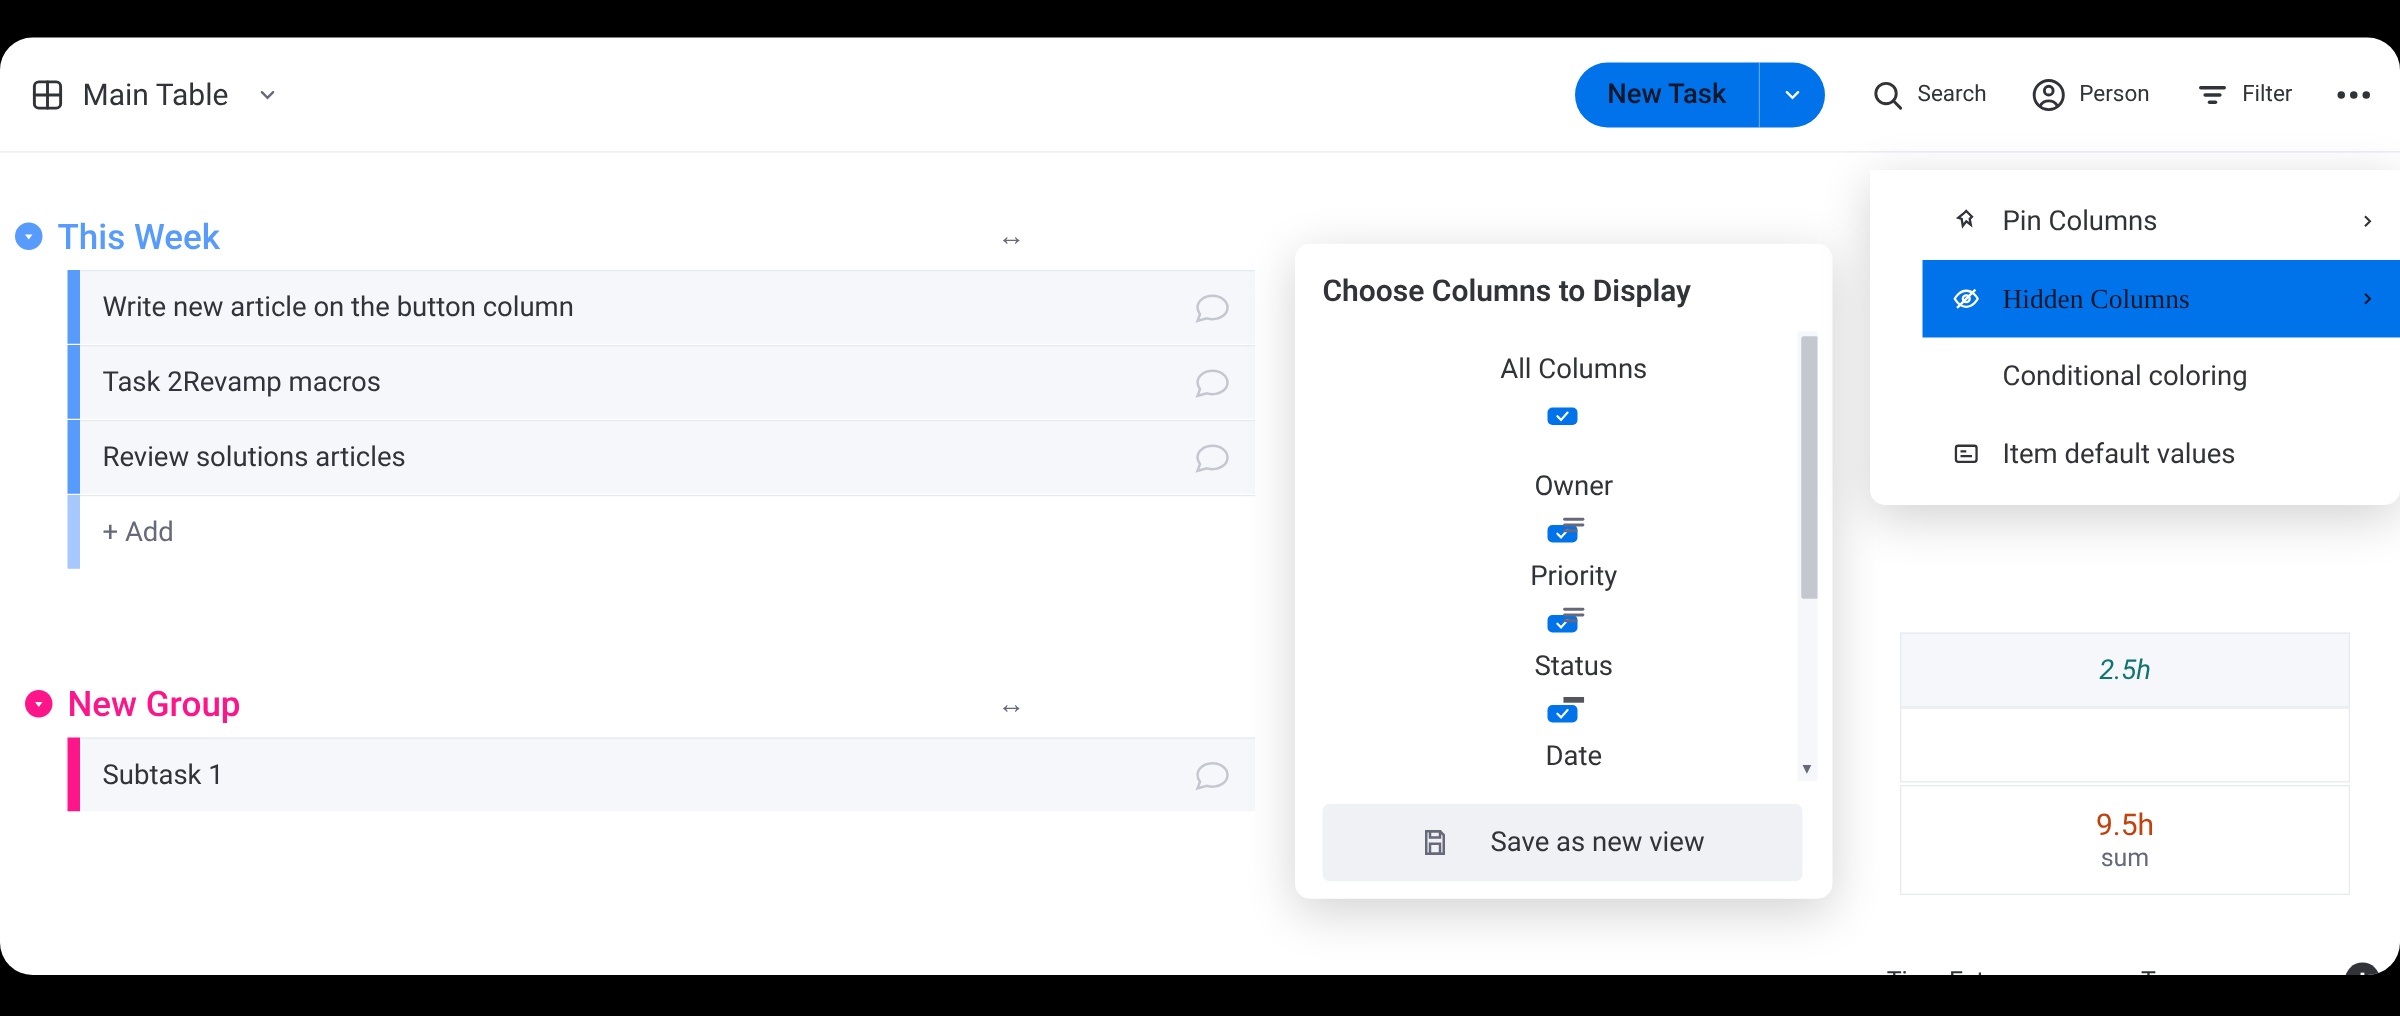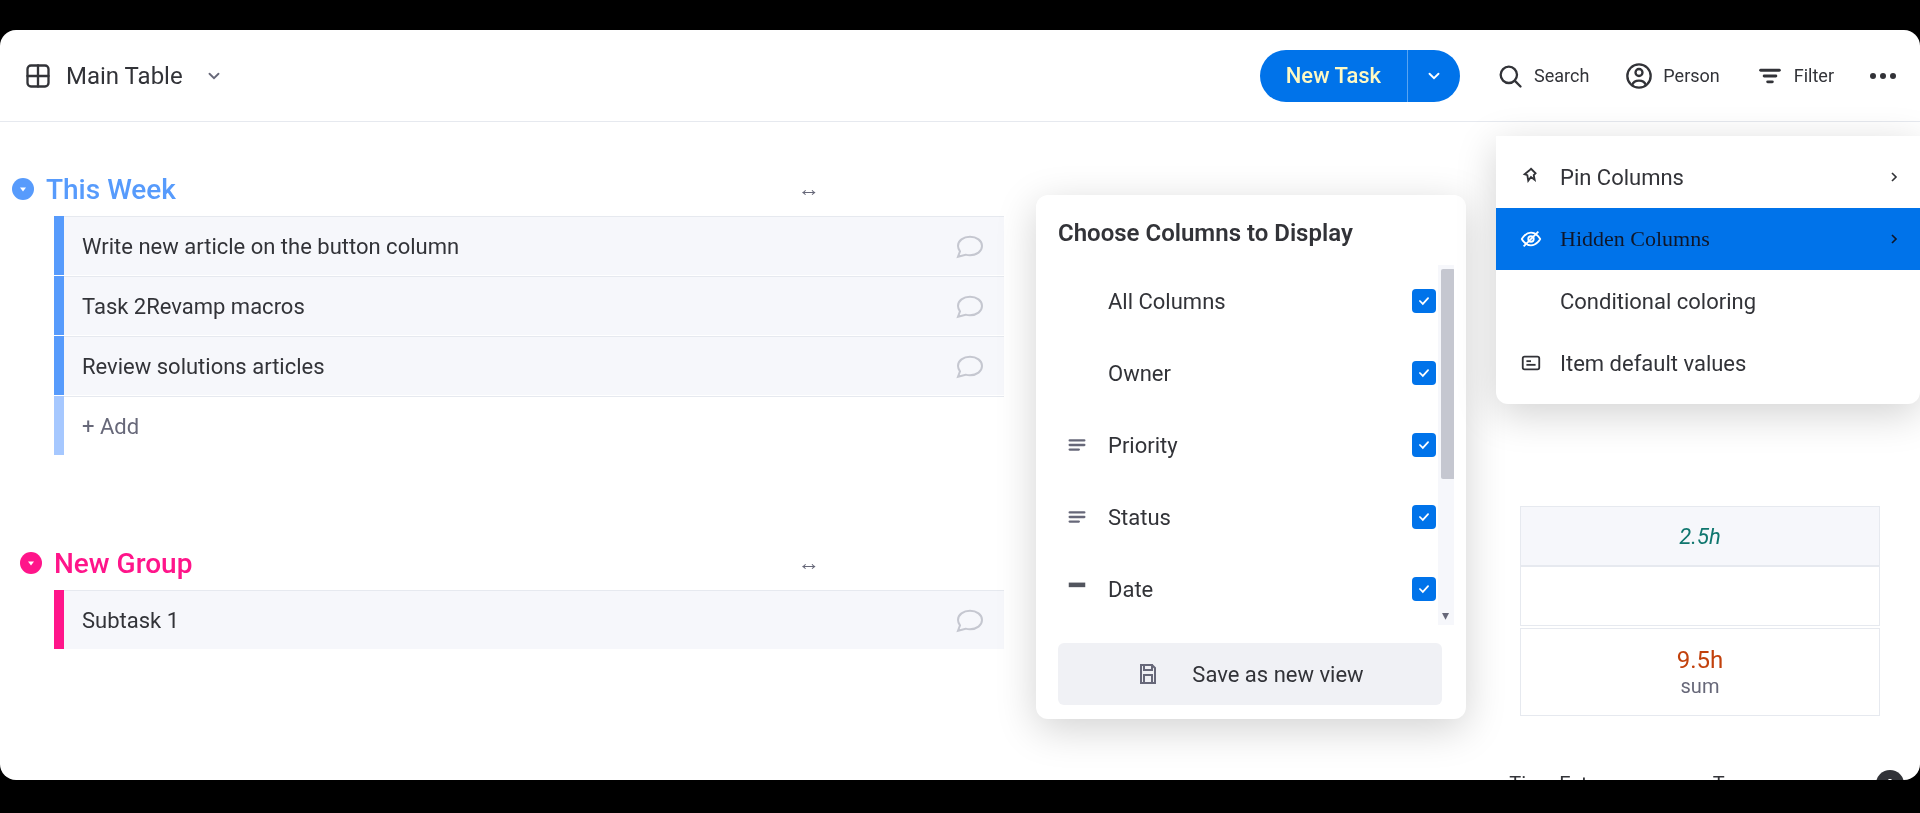--- a/index.html
+++ b/index.html
@@ -11,21 +11,21 @@
     overflow: hidden;
     position: relative;
   }
   .card {
     position: absolute;
     left: 0;
     top: 30px;
     width: 1920px;
     height: 750px;
     background: #fff;
-    border-radius: 16px;
+    border-radius: 26px;
     overflow: hidden;
     box-shadow: 0 30px 60px rgba(0,0,0,0.5);
   }
 
   
   .toolbar {
     display: flex;
     align-items: center;
     height: 92px;
     border-bottom: 1px solid #e6e9ef;
@@ -45,21 +45,21 @@
   }
   .view-switch .chev { margin-left: 8px; }
   .spacer { flex: 1; }
   .new-task {
     display: flex;
     align-items: stretch;
     background: #0073ea;
     border-radius: 40px;
     height: 52px;
     overflow: hidden;
-    color: #fef9c3;
+    color: #0f172a;
   }
   .new-task .label {
     display: flex; align-items: center;
     padding: 0 26px;
     font-size: 22px;
     font-weight: 500;
     border-right: 1px solid rgba(255,255,255,0.35);
   }
   .new-task .chev-wrap {
     display: flex; align-items: center; justify-content: center;
@@ -213,20 +213,21 @@
     position:relative;
   }
   .col-item {
     display:flex;
     align-items:center;
     height: 72px;
     padding-left: 6px;
     gap: 18px;
     font-size:22px;
     color:#323338;
+    flex-direction:column;
   }
   .col-item .ico { width:26px; color:#676879; display:flex; justify-content:center; }
   .col-item .lbl { flex:1; }
   .checkbox {
     width:24px; height:24px;
     background:#0073ea;
     border-radius:4px;
     display:flex; align-items:center; justify-content:center;
     margin-right: 18px;
   }
@@ -276,20 +277,21 @@
   .settings-item {
     display:flex;
     align-items:center;
     gap: 16px;
     height: 62px;
     padding: 0 22px;
     font-size: 22px;
     color:#323338;
     cursor:pointer;
     position:relative;
+    margin-left:42px;
   }
   .settings-item .ico { width:26px; display:flex; justify-content:center; color:#323338;}
   .settings-item.active {
     background:#0073ea;
     color:#0f172a;
     font-family:Liberation Serif, serif;
   }
   .settings-item.active .ico { color:#fff; }
   .settings-item .chev-r {
     position:absolute; right:18px;

